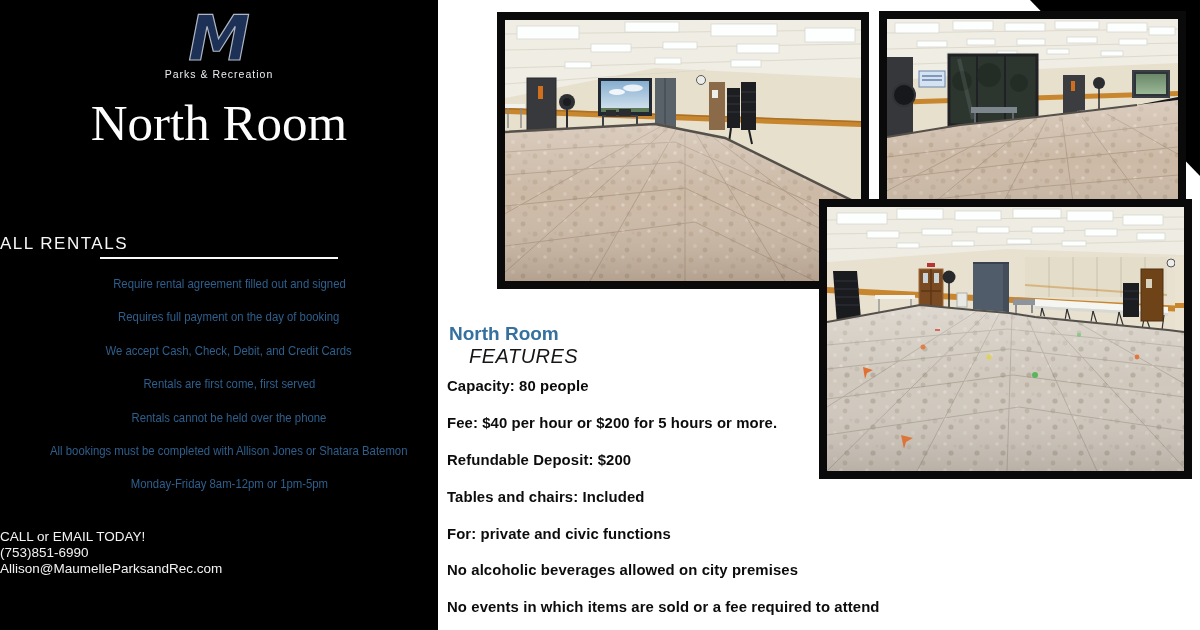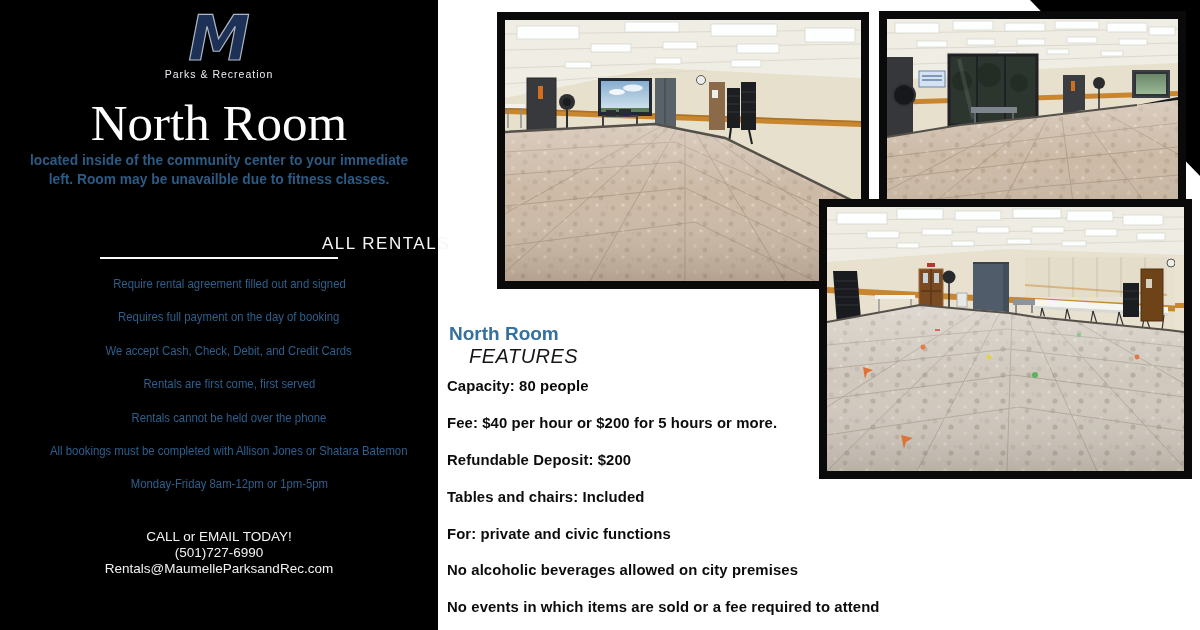--- a/index.html
+++ b/index.html
@@ -6,27 +6,27 @@
   .page{position:relative;width:1200px;height:630px;background:#ffffff;overflow:hidden;
         font-family:"Liberation Sans",sans-serif;}
   
   .panel{position:absolute;left:0;top:0;width:438px;height:630px;background:#000;z-index:5;}
   .logo-wrap{position:absolute;top:4px;left:0;width:100%;display:flex;justify-content:center;}
   .hero-title{position:absolute;top:94px;left:0;width:100%;text-align:center;
               font-family:"Liberation Serif",serif;font-weight:400;font-size:51px;color:#fdfdfd;}
   .hero-sub{position:absolute;top:151px;left:0;width:100%;text-align:center;
             color:#2b5b85;font-weight:bold;font-size:14.5px;line-height:19px;}
   .hero-sub .line{display:block;white-space:nowrap;transform:scaleX(.95);transform-origin:center;}
-  .rentals-heading{position:absolute;top:234px;left:12px;width:100%;text-align:right;
+  .rentals-heading{position:absolute;top:234px;left:0;width:100%;text-align:left;
                    color:#f7f7f7;font-size:17px;letter-spacing:1.5px;}
   .rentals-underline{position:absolute;top:257px;left:100px;width:238px;height:2px;background:#fafafa;}
   .rentals-list{position:absolute;top:276px;left:0;width:458px;display:flex;flex-direction:column;
                 align-items:center;color:#2e5f8d;font-weight:normal;font-size:13.5px;}
   .rentals-list .item{height:33.4px;white-space:nowrap;transform:scaleX(.84);transform-origin:center top;}
-  .contact{position:absolute;top:529px;left:0;width:100%;text-align:center;
+  .contact{position:absolute;top:529px;left:0;width:100%;text-align:left;
            color:#f2f2f2;font-size:13.5px;line-height:16.2px;}
   
   .wedge{position:absolute;left:1030px;top:0;width:170px;height:176px;background:#000;
          clip-path:polygon(0 0,100% 0,100% 100%);z-index:0;}
   .photo{position:absolute;border:8px solid #0a0a0a;background:#cbb8a6;box-sizing:border-box;}
   .photo svg{display:block;width:100%;height:100%;}
   #photo1{left:497px;top:12px;width:372px;height:277px;z-index:2;}
   #photo2{left:879px;top:11px;width:307px;height:230px;z-index:1;}
   #photo3{left:819px;top:199px;width:373px;height:280px;z-index:3;}
   .features-room{position:absolute;left:449px;top:323px;color:#35709f;font-size:19px;font-weight:bold;z-index:4;}
@@ -401,38 +401,34 @@
   <div class="panel">
     <div class="logo-wrap">
       <svg width="170" height="84" viewBox="0 0 170 84">
         <text x="85" y="56" text-anchor="middle" font-family="'DejaVu Sans',sans-serif" font-size="62" font-weight="bold" font-style="italic" fill="#1d3156" stroke="#aeb6c4" stroke-width="1.2">M</text>
         <text x="85" y="74" text-anchor="middle" font-family="'Liberation Sans',sans-serif" font-size="10.5" letter-spacing="1" fill="#e9edf3">Parks &amp; Recreation</text>
       </svg>
     </div>
 
     <div class="hero-title">North Room</div>
 
-    <div class="hero-sub">
-      <span class="line">located inside of the community center to your immediate</span>
-      <span class="line">left. Room may be unavailble due to fitness classes.</span>
-    </div>
 
     <div class="rentals-heading">ALL RENTALS</div>
     <div class="rentals-underline"></div>
 
     <div class="rentals-list">
       <div class="item">Require rental agreement filled out and signed</div>
       <div class="item">Requires full payment on the day of booking</div>
       <div class="item">We accept Cash, Check, Debit, and Credit Cards</div>
       <div class="item">Rentals are first come, first served</div>
       <div class="item">Rentals cannot be held over the phone</div>
       <div class="item">All bookings must be completed with Allison Jones or Shatara Batemon</div>
       <div class="item">Monday-Friday 8am-12pm or 1pm-5pm</div>
     </div>
 
     <div class="contact">
       <div>CALL or EMAIL TODAY!</div>
-      <div>(501)727-6990</div>
-      <div>Rentals@MaumelleParksandRec.com</div>
+      <div>(753)851-6990</div>
+      <div>Allison@MaumelleParksandRec.com</div>
     </div>
   </div>
 
 </div>
 
 </body></html>

